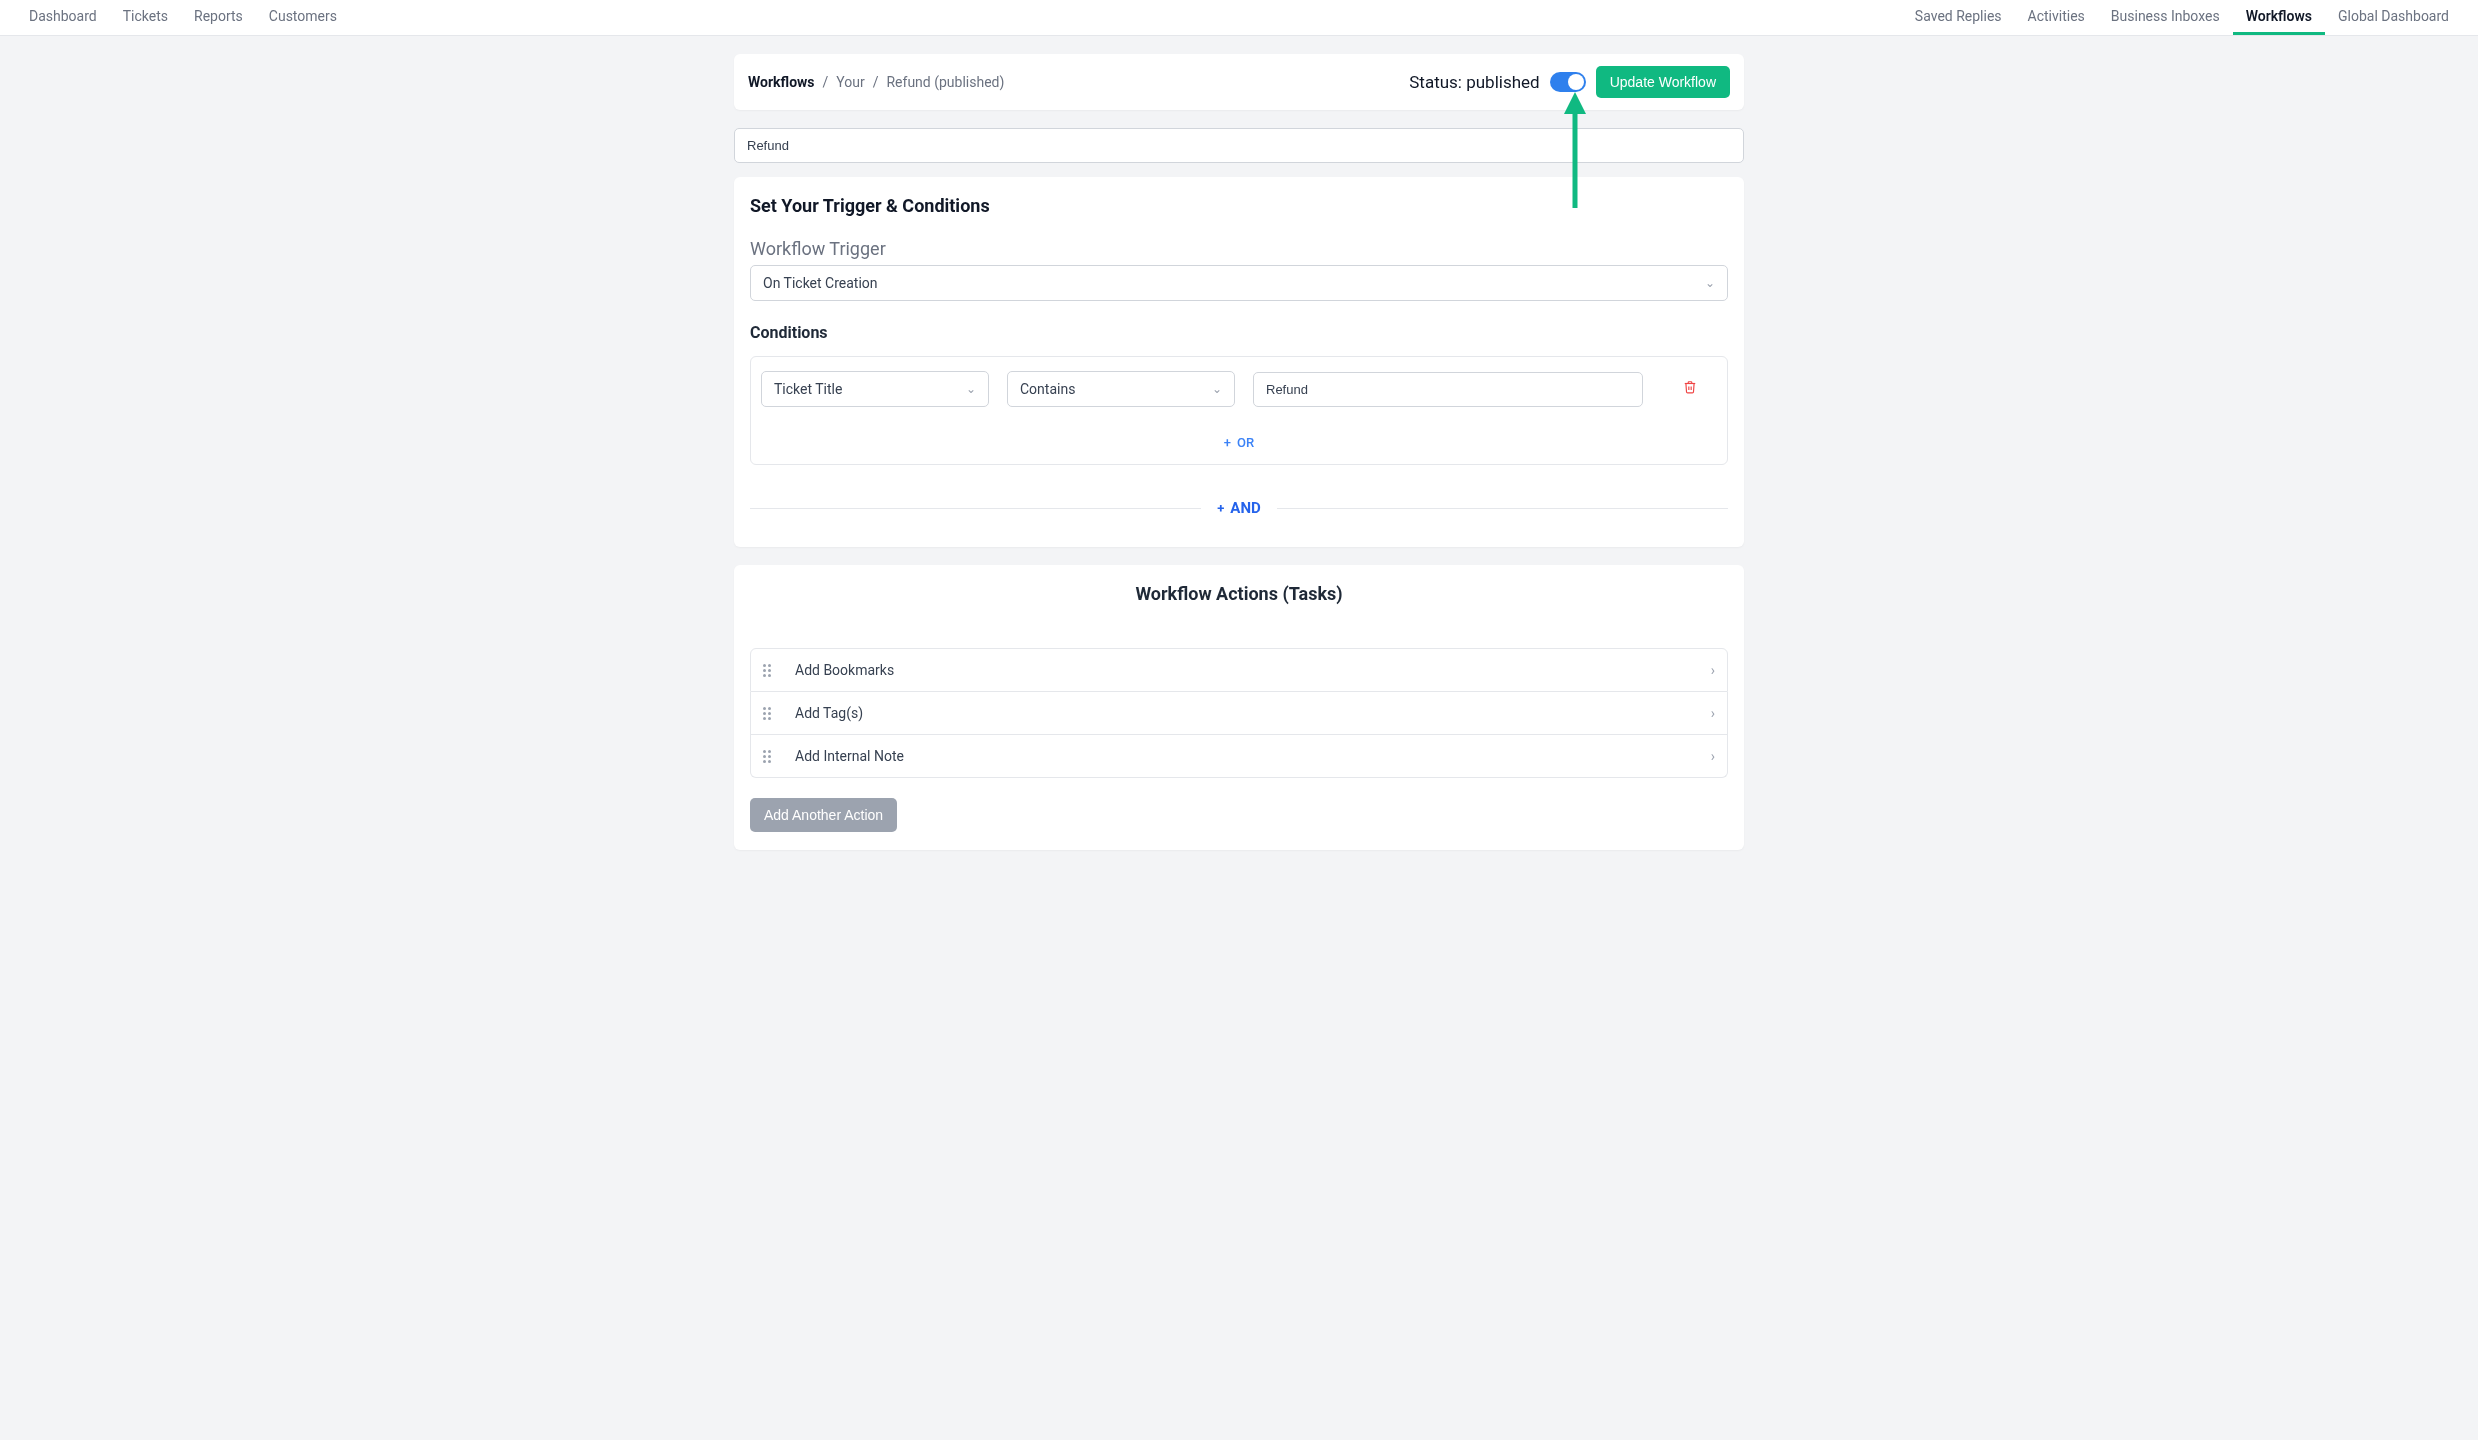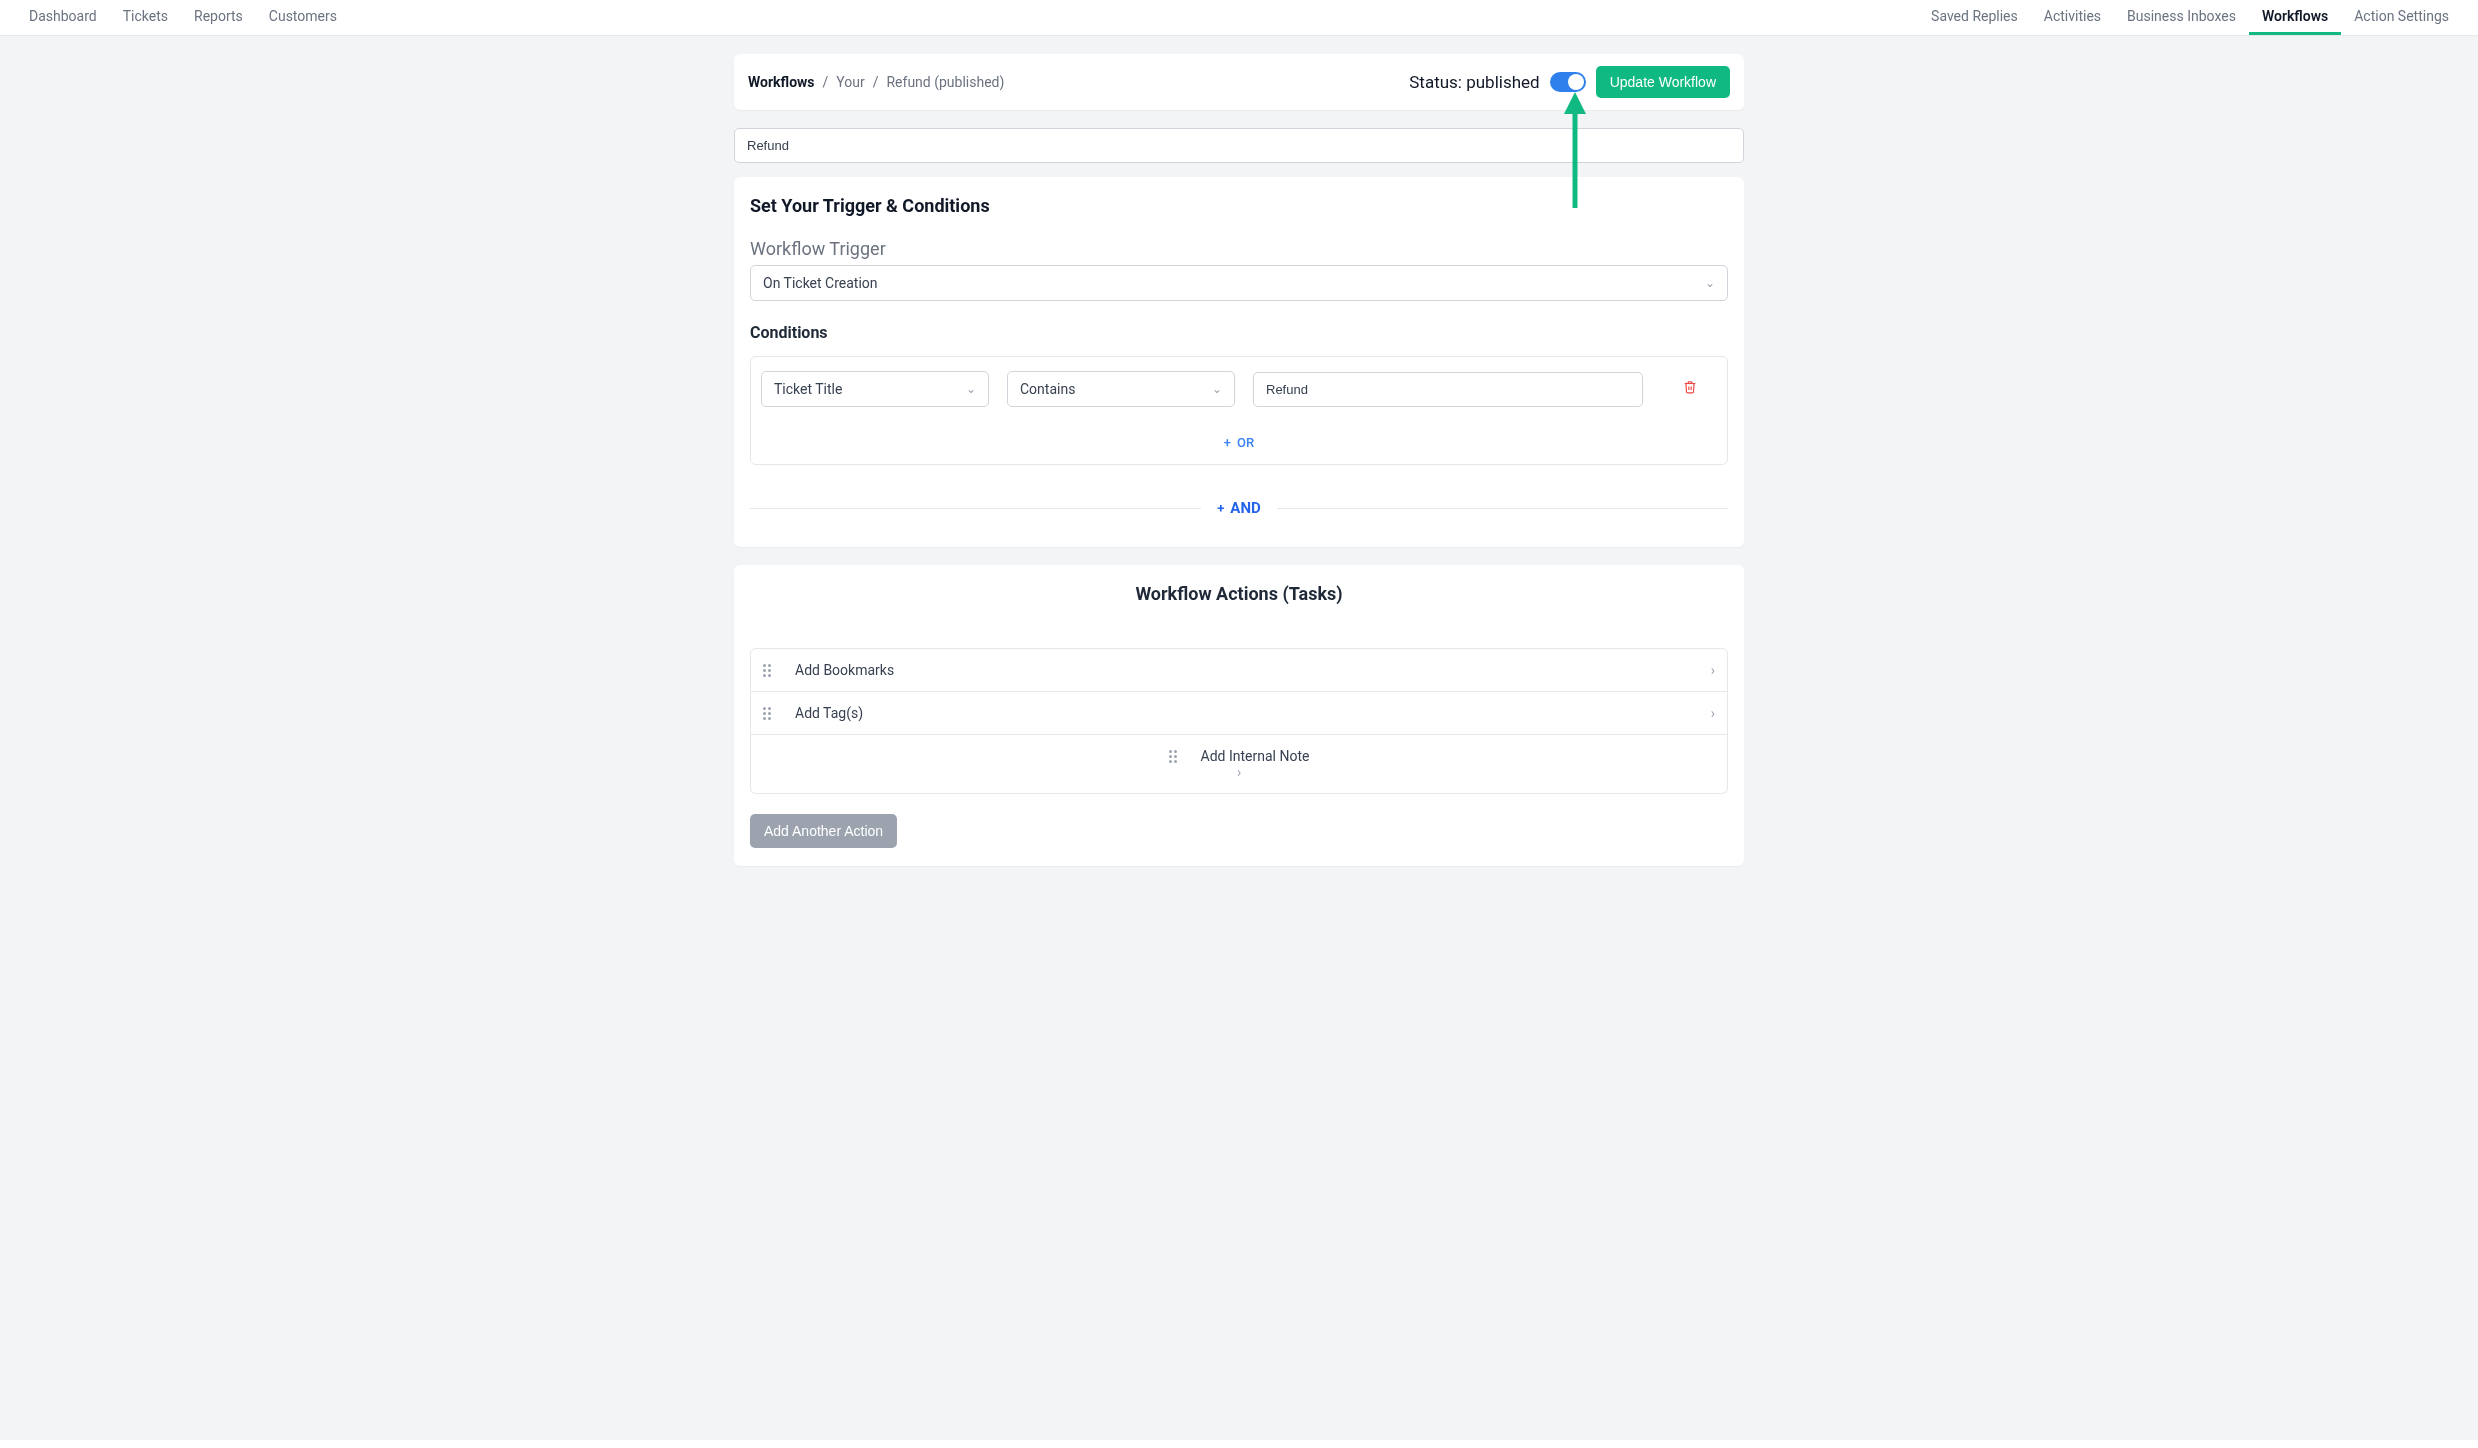--- a/index.html
+++ b/index.html
@@ -130,21 +130,21 @@
       content:""; flex:1; height:1px; background:#e5e7eb;
     }
     .and-row .and-label { padding:0 10px; display:flex; align-items:center; gap:6px;}
     .actions-section-title { font-size:18px; font-weight:700; padding:18px 16px 22px 16px;text-align:center;}
     .actions-list { padding: 22px 16px 20px 16px;}
     .action-item {
       border:1px solid #e5e7eb; display:flex; align-items:center; justify-content:space-between;
       padding:13px 12px; font-size:14px; color:#374151; cursor:pointer;
     }
     .action-item:first-child { border-top-left-radius:6px; border-top-right-radius:6px;}
-    .action-item:last-child { border-bottom-left-radius:6px; border-bottom-right-radius:6px;flex-direction:column;}
+    .action-item:last-child { border-bottom-left-radius:6px; border-bottom-right-radius:6px;}
     .action-item + .action-item { border-top:none;}
     .action-left { display:flex; align-items:center; gap:24px;}
     .drag-handle { color:#9ca3af; cursor:grab; display:flex; flex-direction:column; gap:2px;}
     .drag-handle .row { display:flex; gap:2px;}
     .dot { width:3px; height:3px; background:#9ca3af; border-radius:50%; display:block;}
     .chevron-right { color:#9ca3af; font-size:14px;}
     .btn-secondary {
       background:#9ca3af; color:#fff; border:none; padding:9px 14px; border-radius:5px; font-size:14px; cursor:pointer; margin:0 16px 18px 16px;
     }
     .arrow-annotation {
@@ -160,21 +160,21 @@
     <div class="nav-item">Dashboard</div>
     <div class="nav-item">Tickets</div>
     <div class="nav-item">Reports</div>
     <div class="nav-item">Customers</div>
   </div>
   <div class="nav-group">
     <div class="nav-item">Saved Replies</div>
     <div class="nav-item">Activities</div>
     <div class="nav-item">Business Inboxes</div>
     <div class="nav-item active">Workflows</div>
-    <div class="nav-item">Action Settings</div>
+    <div class="nav-item">Global Dashboard</div>
   </div>
 </div>
 
 <div class="page-bg">
   <div class="container">
 
     <div class="card header-card">
       <div class="header-row">
         <div class="breadcrumb">
           <strong>Workflows</strong>

